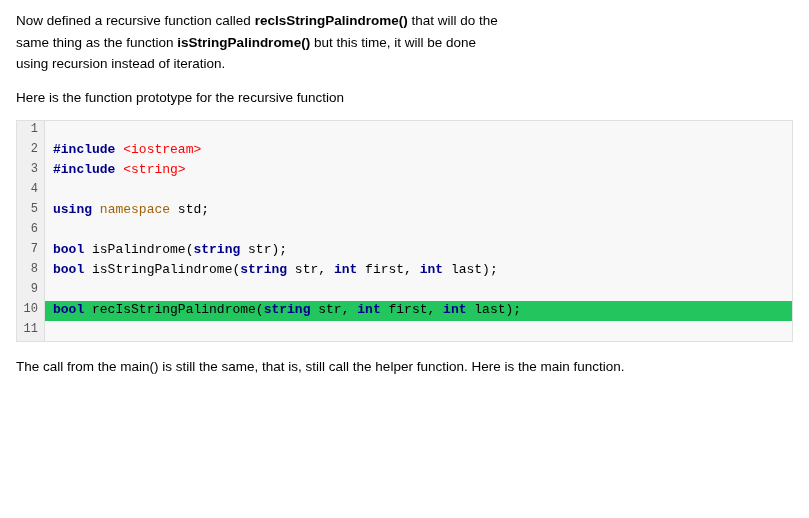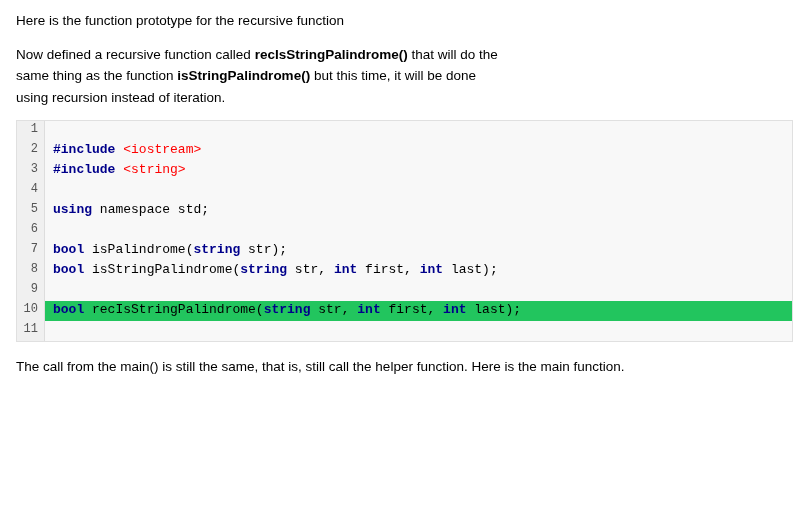--- a/index.html
+++ b/index.html
@@ -75,43 +75,43 @@
       color: #ff0000;
     }
 
     .kw-using {
       color: #00008b;
       font-weight: bold;
       font-family: Liberation Mono, monospace;
     }
 
     .kw-namespace {
-      color: #000000;
+      color: #a16207;
     }
 
     .kw-type {
       color: #00008b;
       font-weight: bold;
       font-family: Liberation Mono, monospace;
     }
 
     .code-plain {
       color: #000;
     }
   </style>
 </head>
 <body>
 
 <div>
 
-  <p class="prose-text">Here is the function prototype for the recursive function</p>
-
   <p class="prose-text">
     <span>Now defined a recursive function called </span><b>recIsStringPalindrome()</b><span> that will do the<br>same thing as the function </span><b>isStringPalindrome()</b><span> but this time, it will be done<br>using recursion instead of iteration.</span>
   </p>
+
+  <p class="prose-text">Here is the function prototype for the recursive function</p>
 
   <div class="code-block">
 
     <div class="code-line">
       <span class="line-number">1</span>
       <span class="line-content"></span>
     </div>
 
     <div class="code-line">
       <span class="line-number">2</span>

